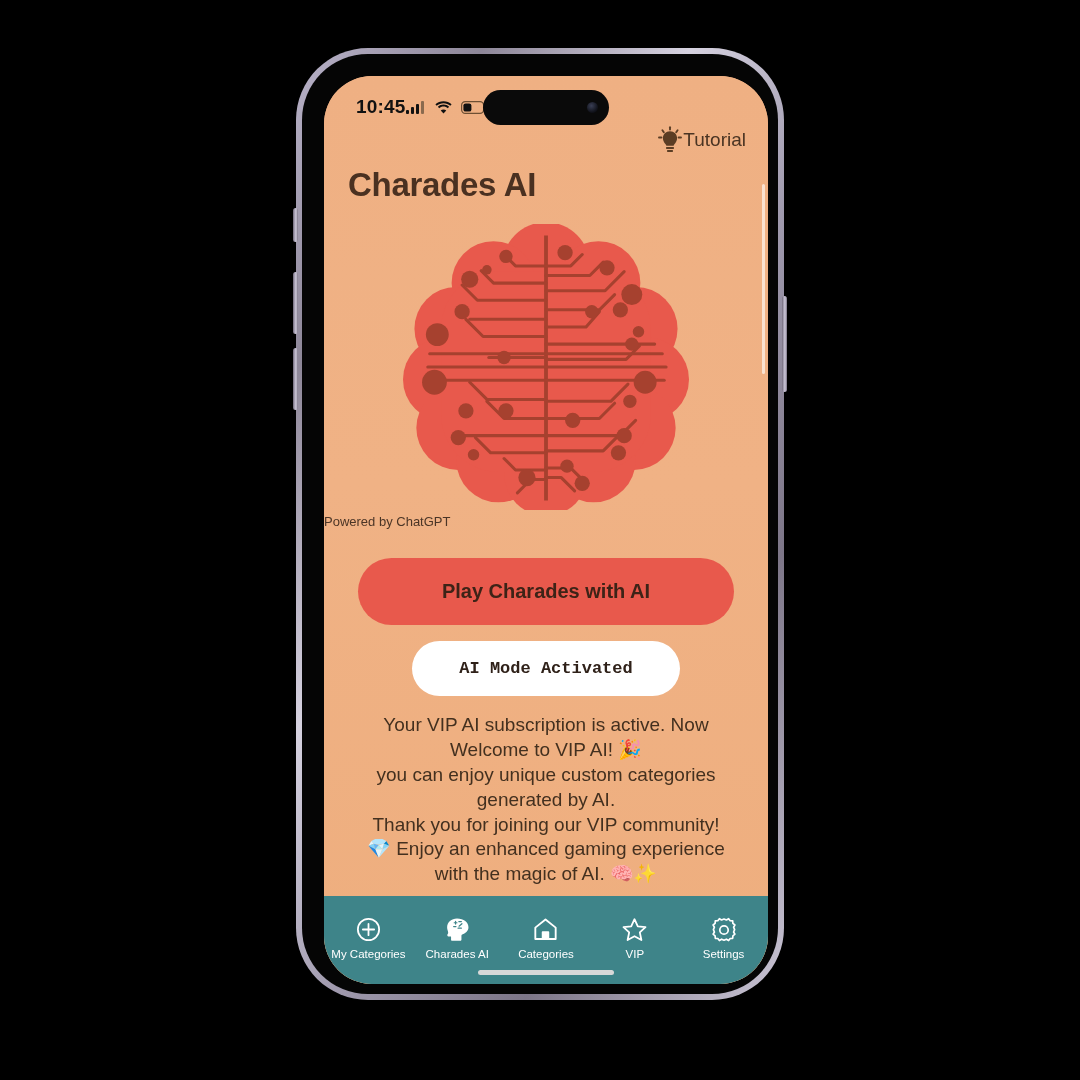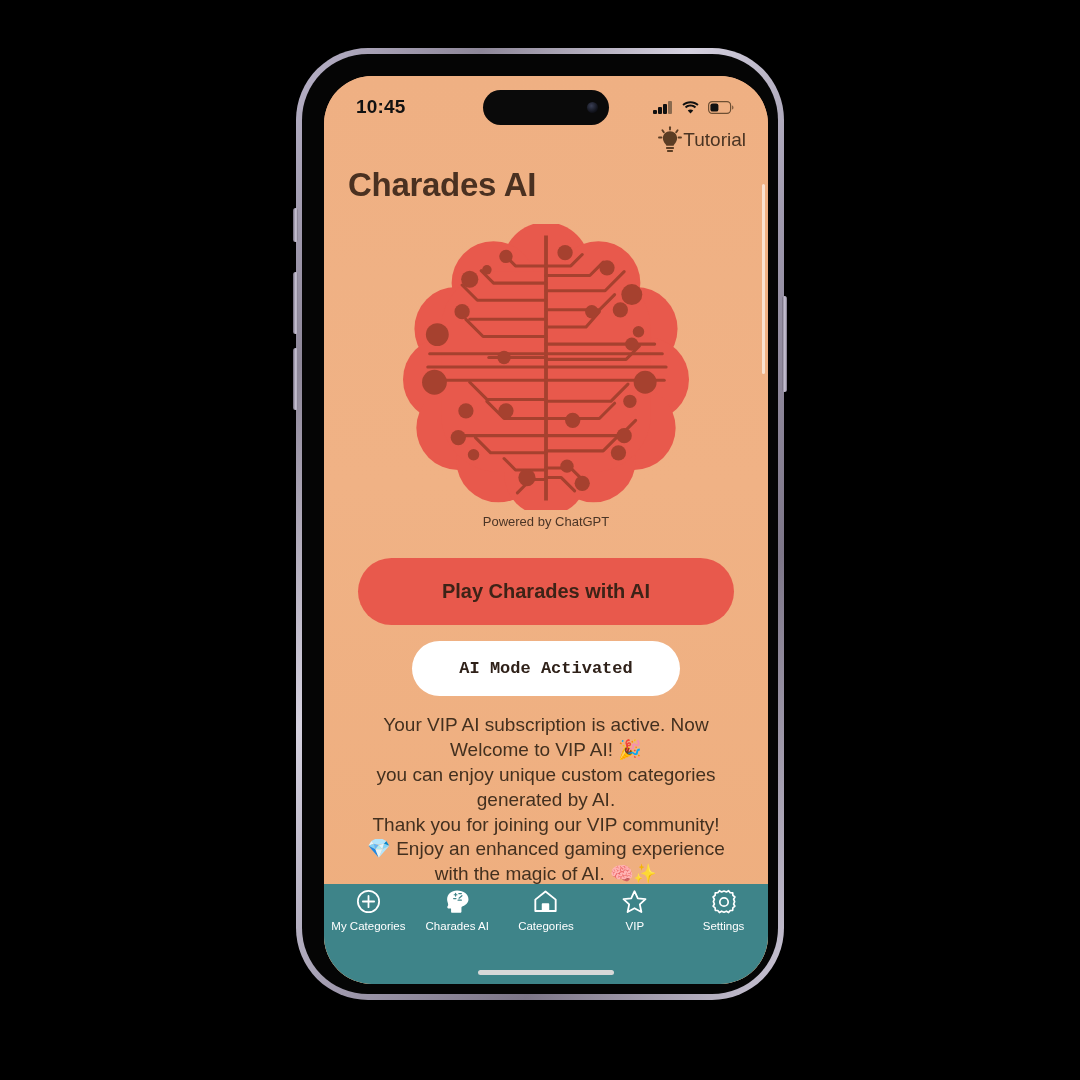--- a/index.html
+++ b/index.html
@@ -34,21 +34,21 @@
   .side-btn { position:absolute; border-radius:3px;
     background:linear-gradient(90deg,#6f6878 0%,#b5afc2 40%,#cdc8d8 60%,#7b7486 100%); }
   #btn-action { left:-3px; top:160px; width:5px; height:34px; }
   #btn-vol-up { left:-3px; top:224px; width:5px; height:62px; }
   #btn-vol-down { left:-3px; top:300px; width:5px; height:62px; }
   #btn-power  { right:-3px; top:248px; width:5px; height:96px; }
 
   
   #status-bar {
     position:absolute; left:0; top:0; width:444px; height:58px;
-    display:flex; align-items:center; justify-content:space-between;
+    display:flex; align-items:center; 
     padding:4px 34px 0 32px; z-index:6;
   }
   #status-time { font-size:19px; font-weight:bold; color:#111; letter-spacing:.2px; }
   #status-icons { display:flex; align-items:center; gap:9px; }
   .bar { display:inline-block; width:3.5px; background:#111; border-radius:1px; margin-right:1.5px; vertical-align:bottom; }
 
   #dynamic-island {
     position:absolute; left:50%; top:14px; transform:translateX(-50%);
     width:126px; height:35px; border-radius:20px; background:#0a0a0a; z-index:7;
     display:flex; align-items:center; justify-content:flex-end; padding-right:11px;
@@ -75,21 +75,21 @@
     display:flex; align-items:center; z-index:4;
   }
   #tutorial-label { font-size:19px; color:#4a3423; }
 
   #app-title {
     position:absolute; left:24px; top:90px;
     font-size:33px; font-weight:bold; color:#4a3121; letter-spacing:-.3px;
   }
 
   #brain-wrap { position:absolute; left:0; top:148px; width:444px; text-align:center; }
-  #powered-by { position:absolute; left:0; top:438px; width:444px; text-align:center;
+  #powered-by { position:absolute; left:0; top:438px; width:444px; 
     font-size:13px; color:#4b3526; }
 
   #btn-play {
     position:absolute; left:34px; top:482px; width:376px; height:67px;
     border:none; border-radius:34px; background:#e8594c;
     color:#3d2317; font-size:20px; font-weight:bold; cursor:pointer;
     font-family:"Liberation Sans", sans-serif;
   }
   #btn-ai-mode {
     position:absolute; left:88px; top:565px; width:268px; height:55px;
@@ -99,22 +99,22 @@
   }
 
   #vip-message {
     position:absolute; left:18px; top:637px; width:408px;
     text-align:center; color:#43301f; font-size:19px; line-height:1.31;
   }
   #vip-message span.line { display:block; }
 
   
   #tab-bar {
-    flex:0 0 auto; height:100px; background:#3e8489;
-    display:flex; align-items:flex-start; padding-top:4px;
+    flex:0 0 auto; height:88px; background:#3e8489;
+    display:flex; align-items:flex-start; padding-top:20px;
   }
   .tab-item {
     flex:1 1 0; display:flex; flex-direction:column; align-items:center;
     gap:5px; cursor:pointer; color:#ffffff;
   }
   .tab-icon { height:27px; display:flex; align-items:center; justify-content:center; }
   .tab-label { font-size:11.5px; color:#ffffff; white-space:nowrap; }
 
   #home-indicator {
     position:absolute; left:50%; bottom:9px; transform:translateX(-50%);

